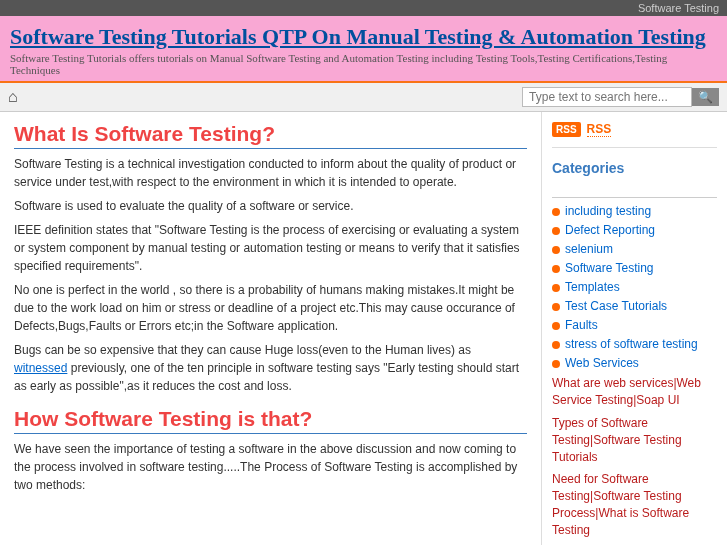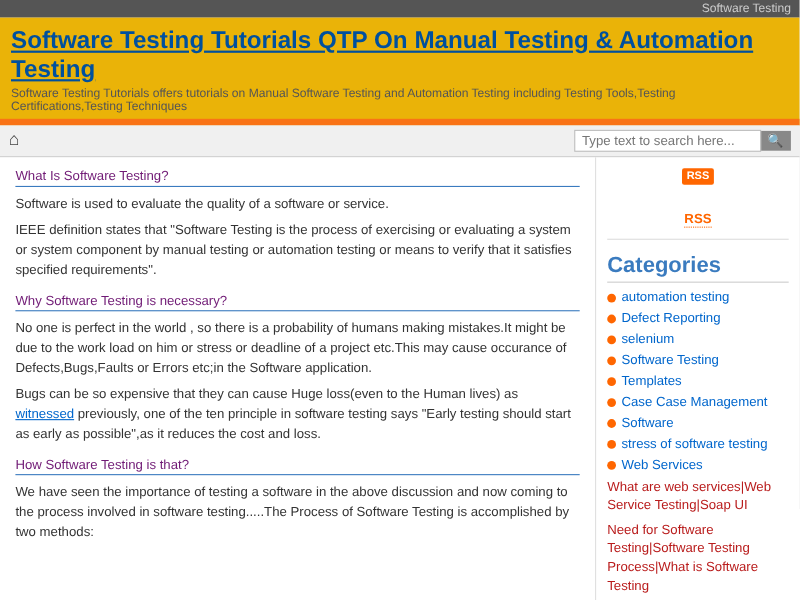--- a/index.html
+++ b/index.html
@@ -1,47 +1,47 @@
 <!DOCTYPE html>
 <html><head>
   <meta charset="utf-8">
   <style>
     * { margin: 0; padding: 0; box-sizing: border-box; }
     body { font-family: Arial, sans-serif; font-size: 13px; background: #e8e8e8; color: #333; width: 727px; min-height: 545px; }
 
     
     .top-bar { background: #555; color: #ccc; font-size: 11px; text-align: right; padding: 2px 8px; }
-    .header { background: #eab308; padding: 8px 10px 5px 10px; border-bottom: 6px solid #f97316; }
+    .header { background: #f9a8d4; padding: 8px 10px 5px 10px; border-bottom: 2px solid #f97316; font-family: Liberation Serif, serif; }
     .site-title { font-size: 22px; font-weight: bold; color: #00509e; text-decoration: underline; line-height: 1.2; }
     .site-tagline { font-size: 11px; color: #555; margin-top: 2px; }
 
     
     .nav-bar { background: #f0f0f0; border-bottom: 1px solid #ccc; padding: 4px 8px; display: flex; align-items: center; justify-content: space-between; }
     .nav-home { font-size: 16px; color: #444; cursor: pointer; }
     .search-box { display: flex; align-items: center; justify-content: space-between; }
     .search-input { border: 1px solid #bbb; padding: 2px 6px; font-size: 12px; width: 170px; color: #aaa; }
     .search-btn { background: #888; color: white; border: none; padding: 2px 6px; cursor: pointer; font-size: 12px; }
 
     
     .main-layout { display: flex; padding: 0; }
     .content { flex: 1; padding: 10px 14px; background: #fff; border-right: 1px solid #ddd; min-height: 480px; }
     .sidebar { width: 185px; padding: 10px 10px; background: #fff; }
 
     
-    .section-title { color: #701a75; font-size: 12px; font-weight: normal; border-bottom: 1px solid #3a7bbf; padding-bottom: 2px; margin-bottom: 6px; margin-top: 12px; }
+    .section-title { color: #ef4444; font-size: 21px; font-weight: bold; border-bottom: 1px solid #3a7bbf; padding-bottom: 2px; margin-bottom: 6px; margin-top: 12px; }
     .section-title:first-child { margin-top: 0; }
     .content p { font-size: 12px; line-height: 1.5; margin-bottom: 6px; color: #333; }
     .link-text { color: #0066cc; text-decoration: underline; }
 
     
-    .rss-block { display: flex; align-items: center; gap: 24px; margin-bottom: 10px; flex-direction: column; }
+    .rss-block { display: flex; align-items: center; gap: 6px; margin-bottom: 10px; }
     .rss-icon { background: #f60; color: white; font-size: 10px; font-weight: bold; padding: 2px 4px; border-radius: 2px; }
     .rss-text { color: #f60; font-size: 12px; font-weight: bold; border-bottom: 1px dotted #f60; }
 
-    .sidebar-section-title { color: #3a7bbf; font-size: 20px; font-weight: bold; border-bottom: 1px solid #ccc; padding-bottom: 3px; margin-bottom: 6px; margin-top: 12px; }
+    .sidebar-section-title { color: #3a7bbf; font-size: 14px; font-weight: bold; border-bottom: 1px solid #ccc; padding-bottom: 21px; margin-bottom: 6px; margin-top: 12px; }
 
     .sidebar-link { font-size: 12px; color: #0066cc; text-decoration: none; display: block; margin-bottom: 2px; }
 
     .category-item { display: flex; align-items: center; gap: 5px; margin-bottom: 3px; }
     .cat-dot { width: 8px; height: 8px; border-radius: 50%; background: #f60; display: inline-block; flex-shrink: 0; }
 
     .recent-post-item { margin-bottom: 6px; }
     .recent-post-link { font-size: 12px; color: #b91c1c; line-height: 1.4; }
   </style>
 </head>
@@ -63,25 +63,25 @@
     <button class="search-btn">🔍</button>
   </div>
 </div>
 
 <div class="main-layout">
 
   <div class="content">
 
     
     <div class="section-title">What Is Software Testing?</div>
+    <p>Software Testing is a technical investigation conducted to inform about the quality of product or service under test,with respect to the environment in which it is intended to operate.</p>
     <p>Software is used to evaluate the quality of a software or service.</p>
     <p>IEEE definition states that "Software Testing is the process of exercising or evaluating a system or system component by manual testing or automation testing or means to verify that it satisfies specified requirements".</p>
 
     
-    <div class="section-title">Why Software Testing is necessary?</div>
     <p>No one is perfect in the world , so there is a probability of humans making mistakes.It might be due to the work load on him or stress or deadline of a project etc.This may cause occurance of Defects,Bugs,Faults or Errors etc;in the Software application.</p>
     <p>
       Bugs can be so expensive that they can cause Huge loss(even to the Human lives) as <span class="link-text">witnessed</span> previously, one of the ten principle in software testing says "Early testing should start as early as possible",as it reduces the cost and loss.
     </p>
 
     
     <div class="section-title">How Software Testing is that?</div>
     <p>We have seen the importance of testing a software in the above discussion and now coming to the process involved in software testing.....The Process of Software Testing is accomplished by two methods:</p>
     
     <br>
@@ -98,58 +98,61 @@
       <span class="rss-icon">RSS</span>
       <span class="rss-text">RSS</span>
     </div>
 
     <hr style="border:none;border-top:1px solid #ddd;margin-bottom:8px;">
 
     <div class="sidebar-section-title">Categories</div>
     <div>
       <div class="category-item">
         <span class="cat-dot"></span>
-        <a class="sidebar-link">automation testing</a>
+        <a class="sidebar-link">including testing</a>
       </div>
       <div class="category-item">
         <span class="cat-dot"></span>
         <a class="sidebar-link">Defect Reporting</a>
       </div>
       <div class="category-item">
         <span class="cat-dot"></span>
         <a class="sidebar-link">selenium</a>
       </div>
       <div class="category-item">
         <span class="cat-dot"></span>
         <a class="sidebar-link">Software Testing</a>
       </div>
       <div class="category-item">
         <span class="cat-dot"></span>
         <a class="sidebar-link">Templates</a>
       </div>
       <div class="category-item">
         <span class="cat-dot"></span>
-        <a class="sidebar-link">Case Case Management</a>
+        <a class="sidebar-link">Test Case Tutorials</a>
       </div>
       <div class="category-item">
         <span class="cat-dot"></span>
-        <a class="sidebar-link">Software</a>
+        <a class="sidebar-link">Faults</a>
       </div>
       <div class="category-item">
         <span class="cat-dot"></span>
         <a class="sidebar-link">stress of software testing</a>
       </div>
       <div class="category-item">
         <span class="cat-dot"></span>
         <a class="sidebar-link">Web Services</a>
       </div>
     </div>
 
 
     <div class="recent-post-item">
       <a class="recent-post-link sidebar-link">What are web services|Web Service Testing|Soap UI</a>
     </div>
     <div class="recent-post-item">
+      <a class="recent-post-link sidebar-link">Types of Software Testing|Software Testing Tutorials</a>
+    </div>
+    <div class="recent-post-item">
       <a class="recent-post-link sidebar-link">Need for Software Testing|Software Testing Process|What is Software Testing</a>
     </div>
 
   </div>
 </div>
 
 </body></html>

